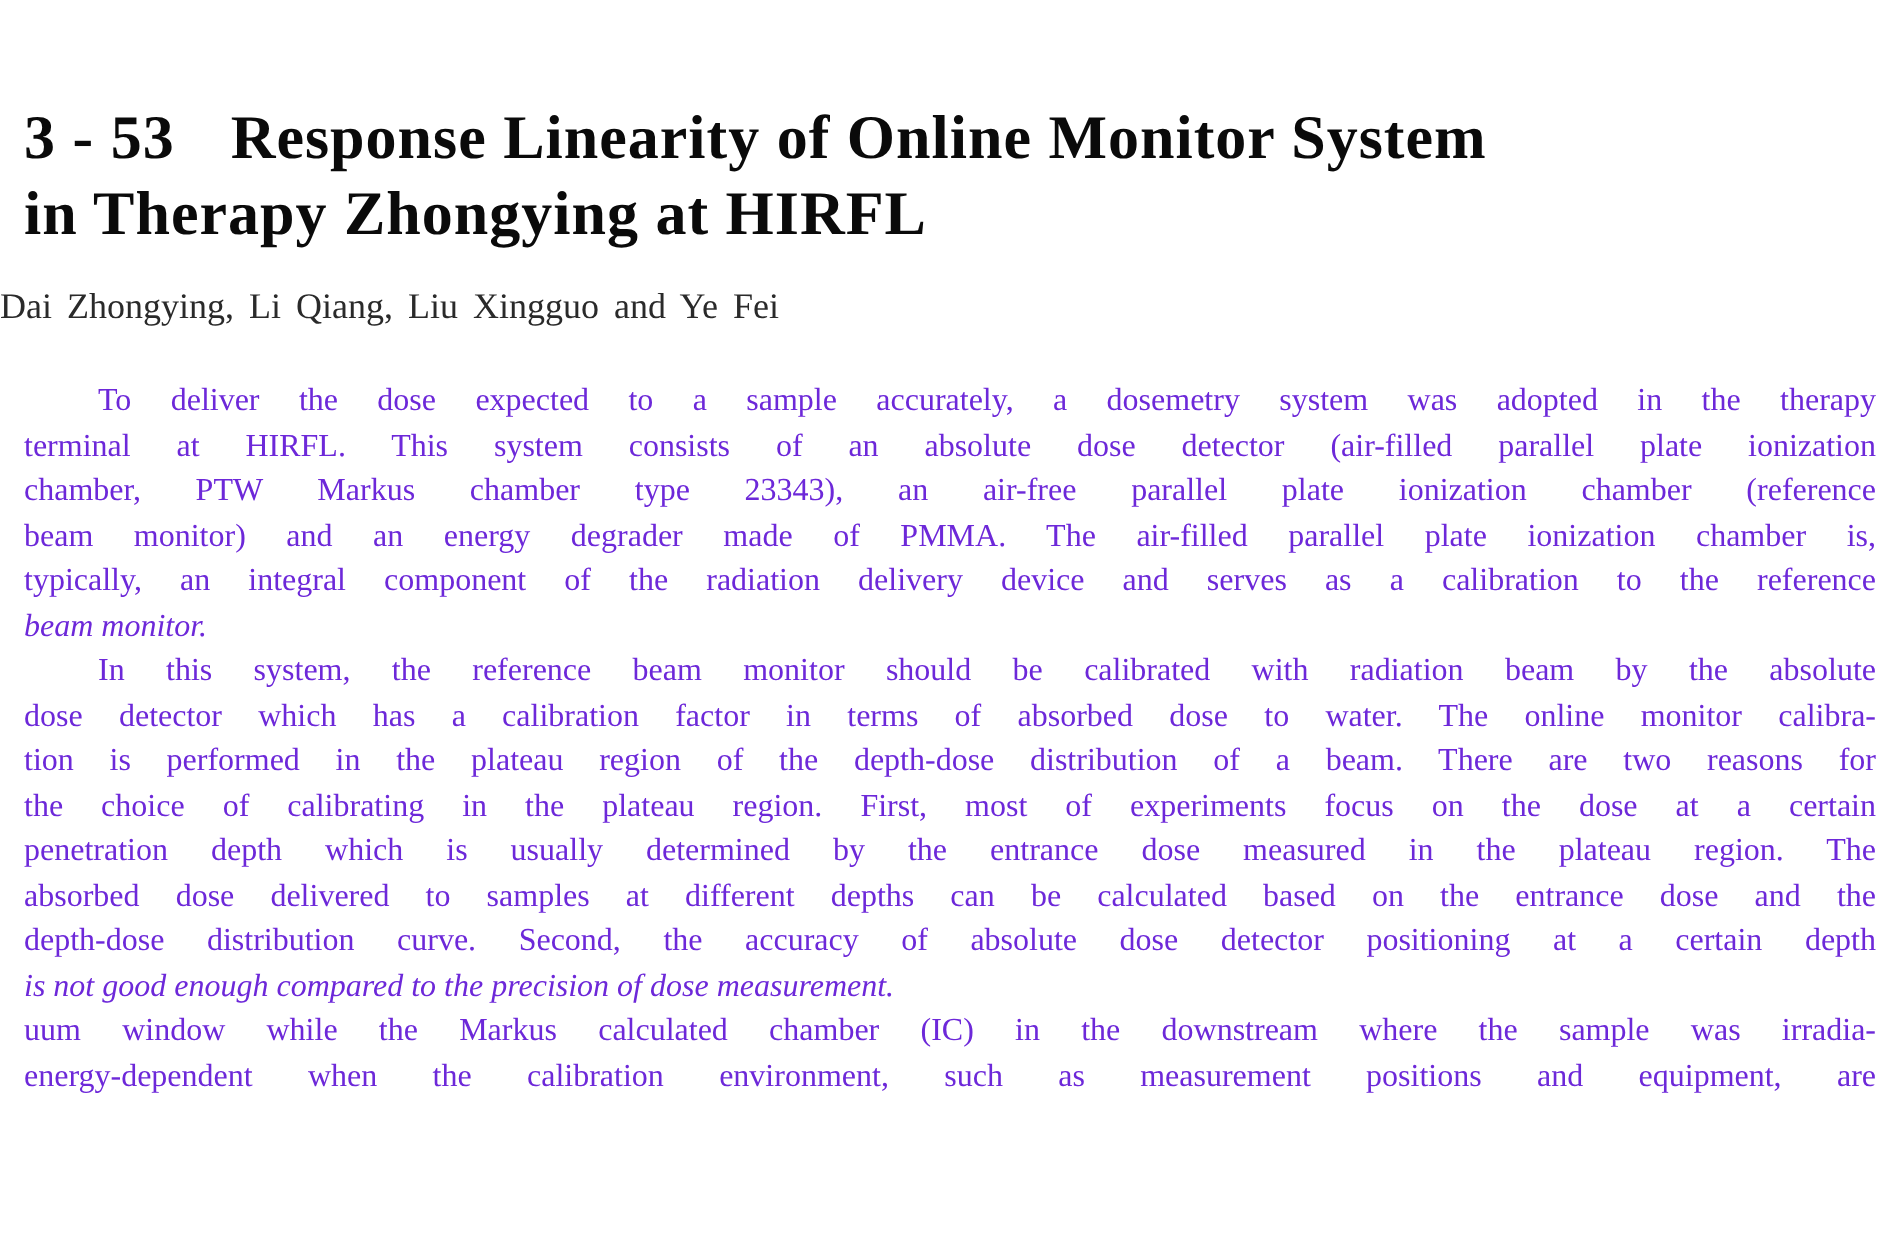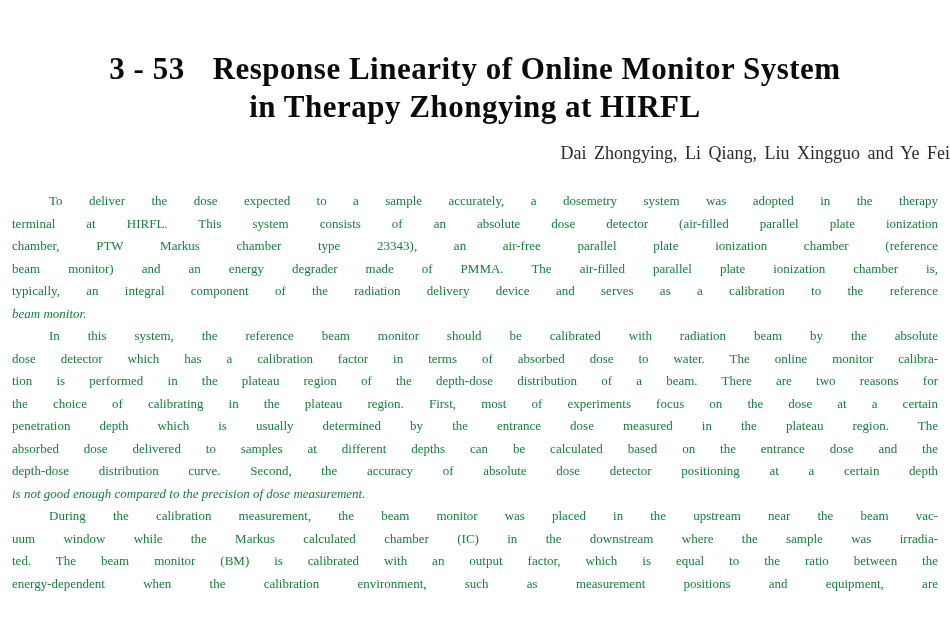--- a/index.html
+++ b/index.html
@@ -10,39 +10,39 @@
     color: #1f1f1f;
     overflow: hidden;
   }
   .page {
     width: 950px; height: 624px;
     background: #ffffff;
     box-sizing: border-box;
   }
   .title {
     margin: 50px 12px 0 12px;
-    text-align: center;
+    text-align: left;
     font-weight: bold;
     font-size: 31px;
     line-height: 38px;
     color: #0a0a0a;
     letter-spacing: 0.5px;
   }
   .title .num { margin-right: 28px; }
   .authors {
     margin-top: 17px;
-    text-align: right;
+    text-align: left;
     font-size: 18px;
     color: #2a2a2a;
     word-spacing: 3px;
   }
   .body-text {
     margin: 26px 12px 0 12px;
-    font-size: 13px;
-    color: #15803d;
+    font-size: 16px;
+    color: #6d28d9;
   }
   .line {
     line-height: 22.5px;
     height: 22.5px;
     text-align: justify;
     text-align-last: justify;
     white-space: nowrap-none;
   }
   .line.indent { text-indent: 37px; }
   .line.last { text-align-last: left; font-style: italic; }
@@ -73,20 +73,18 @@
         <div class="line indent">In this system, the reference beam monitor should be calibrated with radiation beam by the absolute</div>
         <div class="line">dose detector which has a calibration factor in terms of absorbed dose to water. The online monitor calibra-</div>
         <div class="line">tion is performed in the plateau region of the depth-dose distribution of a beam. There are two reasons for</div>
         <div class="line">the choice of calibrating in the plateau region. First, most of experiments focus on the dose at a certain</div>
         <div class="line">penetration depth which is usually determined by the entrance dose measured in the plateau region. The</div>
         <div class="line">absorbed dose delivered to samples at different depths can be calculated based on the entrance dose and the</div>
         <div class="line">depth-dose distribution curve. Second, the accuracy of absolute dose detector positioning at a certain depth</div>
         <div class="line last">is not good enough compared to the precision of dose measurement.</div>
       </section>
     <section class="para">
-        <div class="line indent">During the calibration measurement, the beam monitor was placed in the upstream near the beam vac-</div>
         <div class="line">uum window while the Markus calculated chamber (IC) in the downstream where the sample was irradia-</div>
-        <div class="line">ted. The beam monitor (BM) is calibrated with an output factor, which is equal to the ratio between the</div>
         <div class="line">energy-dependent when the calibration environment, such as measurement positions and equipment, are</div>
       </section>
   </main>
 
 </div>
 
 </body></html>

